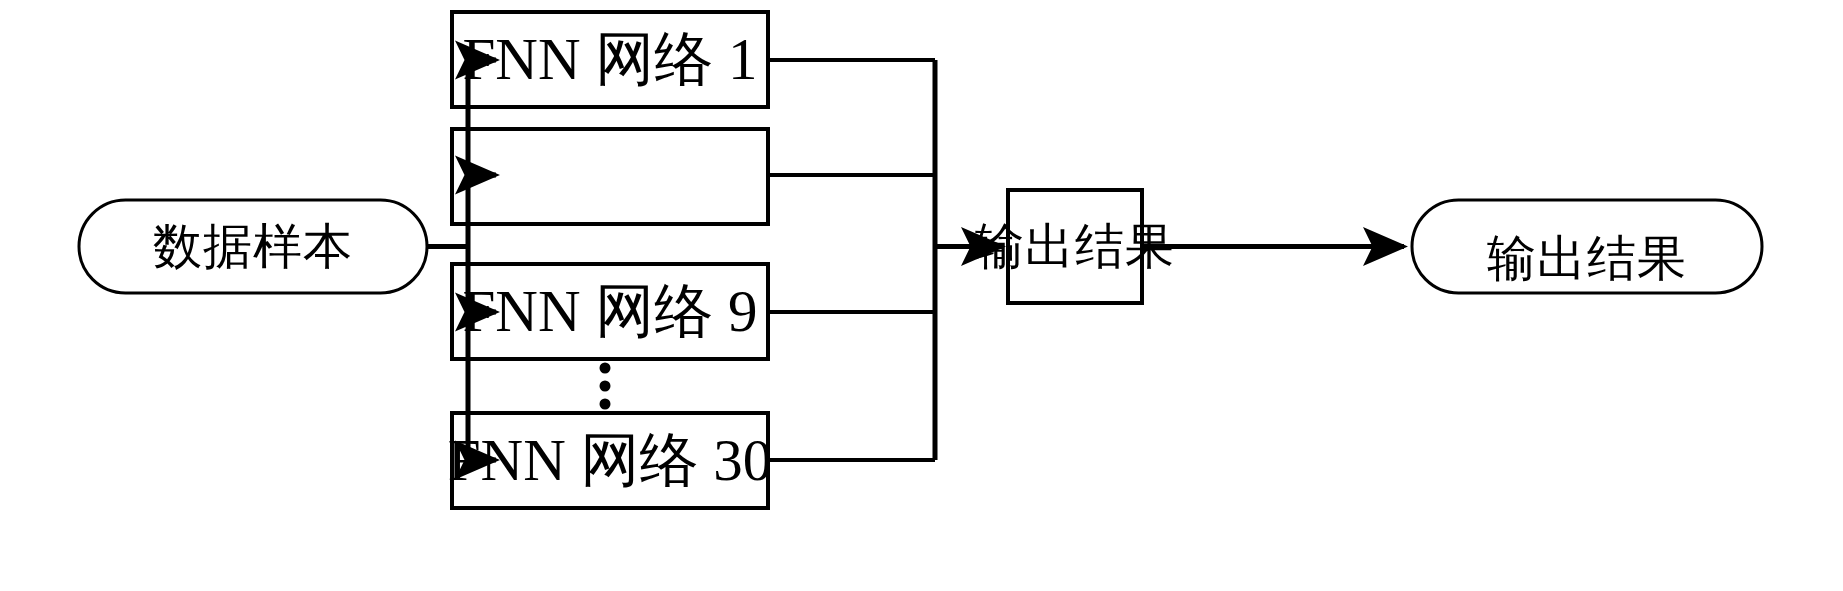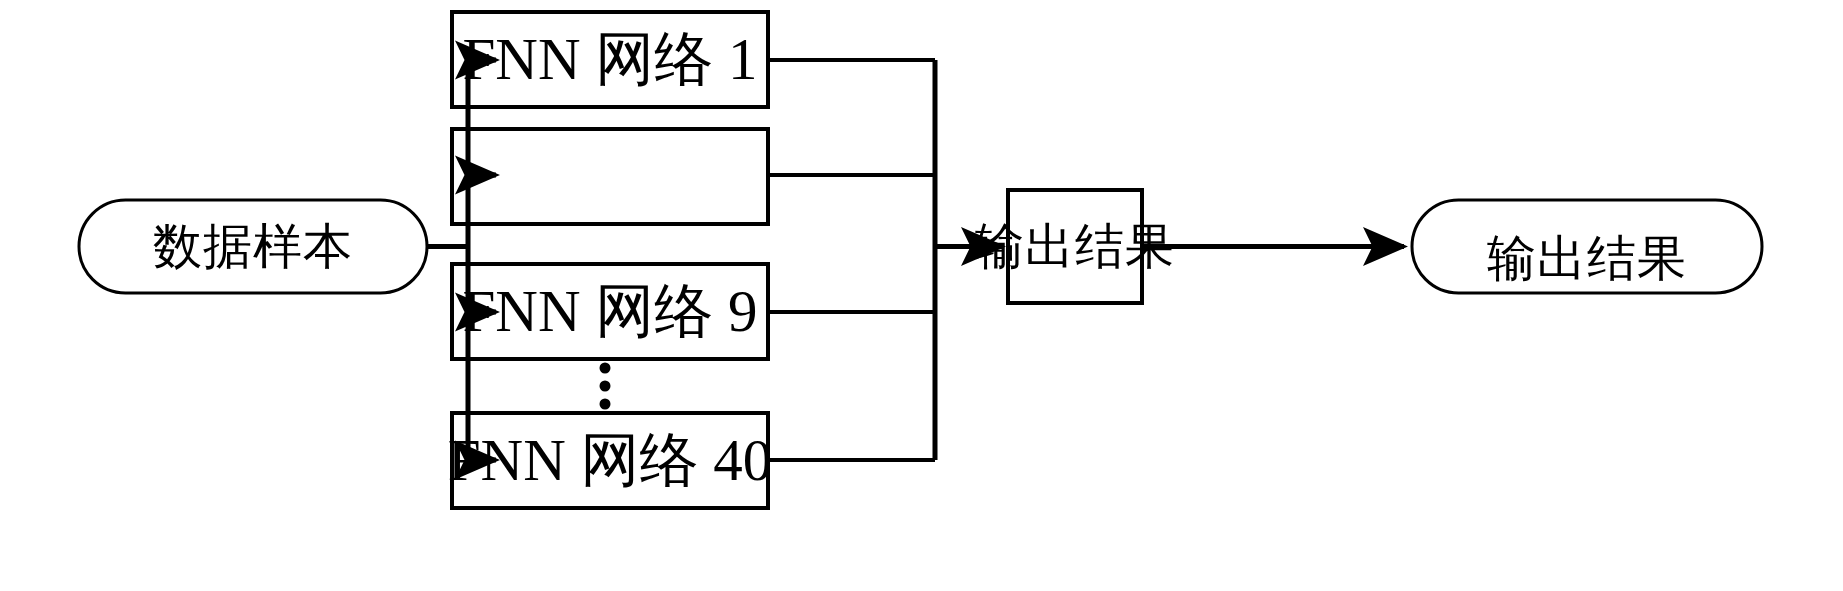--- a/index.html
+++ b/index.html
@@ -96,19 +96,19 @@
     <circle cx="605" cy="404" r="5.5" fill="#000000"></circle>
   </svg>
 
   <div class="node-label label-stadium" style="left:79px; top:200px; width:348px; height:93px;">数据样本</div>
 
   <div class="node-label label-box" style="left:452px; top:12px; width:316px; height:95px;">FNN 网络 1</div>
 
 
   <div class="node-label label-box" style="left:452px; top:264px; width:316px; height:95px;">FNN 网络 9</div>
 
-  <div class="node-label label-box" style="left:452px; top:413px; width:316px; height:95px;">FNN 网络 40</div>
+  <div class="node-label label-box" style="left:452px; top:413px; width:316px; height:95px;">FNN 网络 30</div>
 
   <div class="node-label label-ensemble" style="left:1008px; top:190px; width:134px; height:113px;">输出结果</div>
 
   <div class="node-label label-stadium" style="left:1412px; top:200px; width:350px; height:118px;">输出结果</div>
 
 </div>
 
 </body></html>

